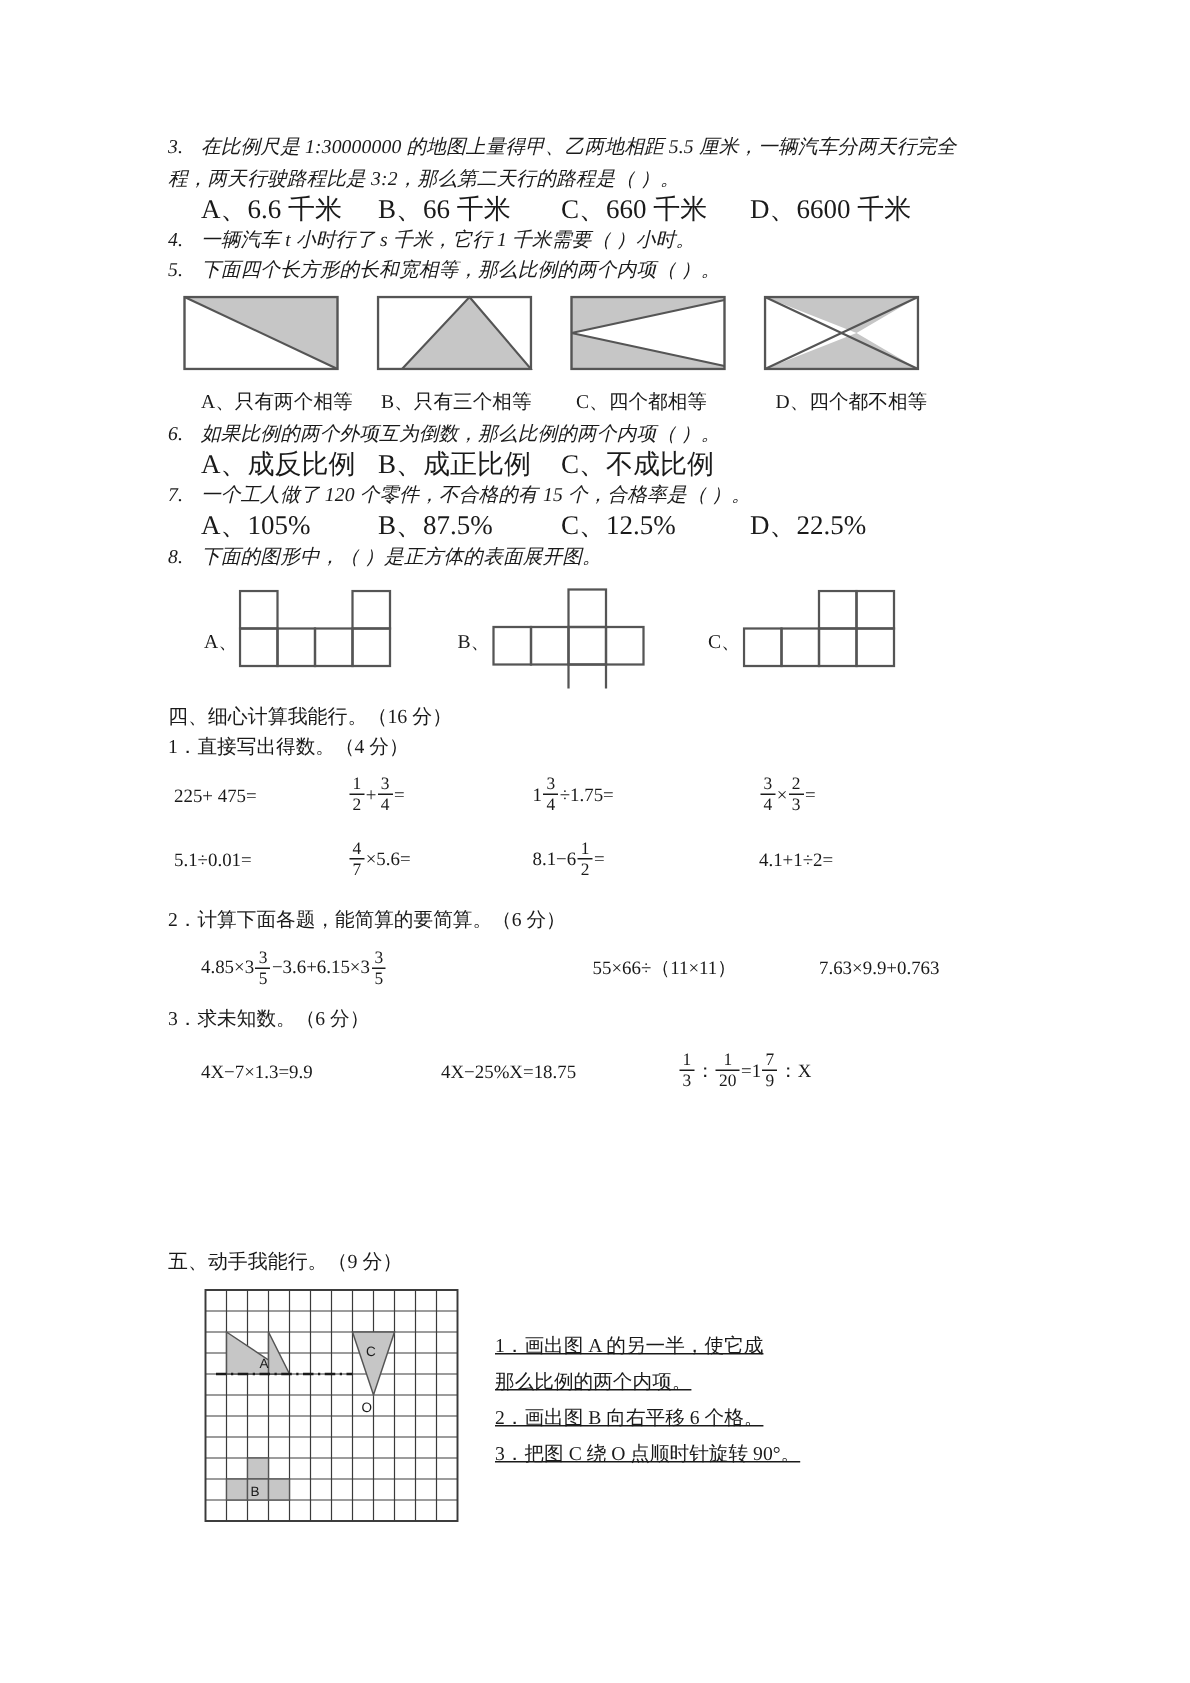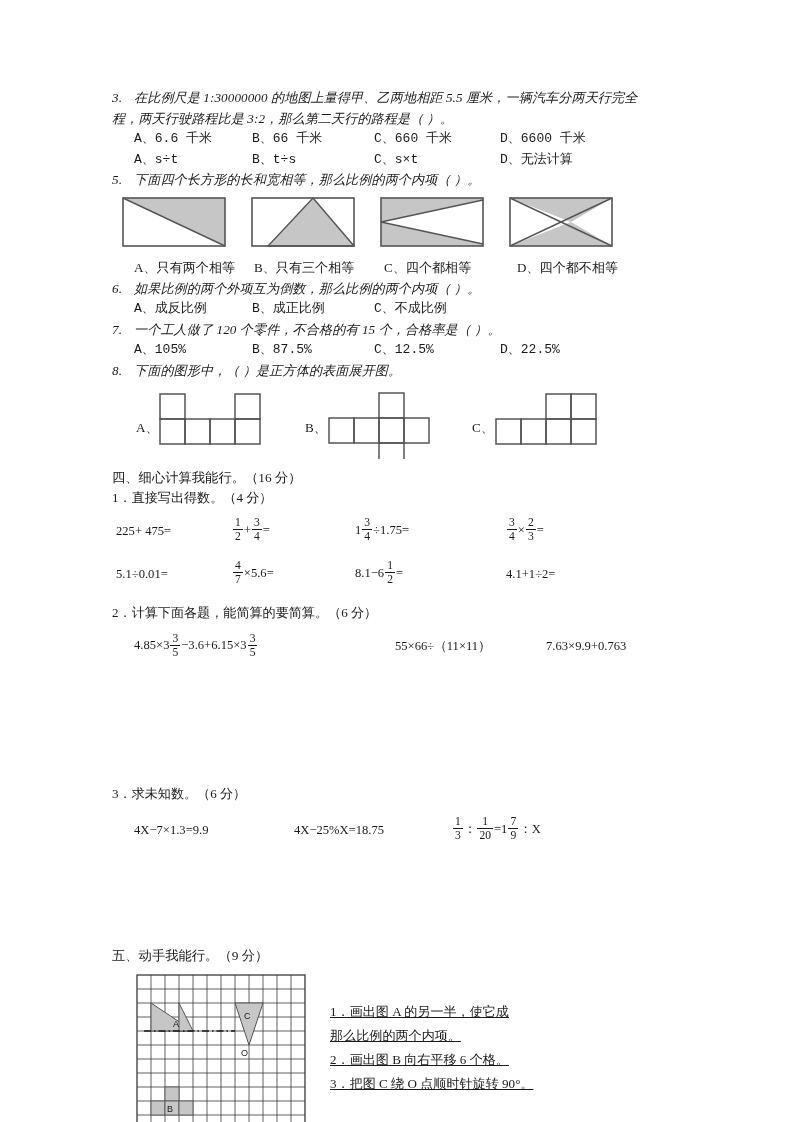--- a/index.html
+++ b/index.html
@@ -36,25 +36,24 @@
     white-space: nowrap;
     font-style: italic;
   }
   .qwrap {
     font-size: 13.1px;
     line-height: 20.5px;
     letter-spacing: 0.1px;
   }
   .indent-num { display: inline-block; width: 22px; }
   .opts {
-    font-size: 13px;
+    font-size: 18px;
     line-height: 20.5px;
     padding-left: 22px;
     white-space: nowrap;
-    font-family: Liberation Mono, monospace;
   }
   .opt { display: inline-block; }
 
   .sec-head {
     font-size: 13.3px;
     line-height: 21px;
     font-weight: normal;
     margin-top: 6px;
   }
   .sub-head {
@@ -170,22 +169,22 @@
     <div class="qwrap">
       <div class="qline">
         <span class="indent-num">3.</span><span>在比例尺是 1:30000000 的地图上量得甲、乙两地相距 5.5 厘米，一辆汽车分两天行完全</span>
       </div>
       <div class="qline">程，两天行驶路程比是 3:2，那么第二天行的路程是（     ）。</div>
     </div>
     <div class="opts">
       <span class="opt" style="width:118px">A、6.6 千米</span><span class="opt" style="width:122px">B、66 千米</span><span class="opt" style="width:126px">C、660 千米</span><span class="opt">D、6600 千米</span>
     </div>
 
-    <div class="opts">
-      <span class="opt" style="width:118px">A、s÷t</span><span class="opt" style="width:122px">B、t÷s</span><span class="opt" style="width:126px">C、s×t</span><span class="opt">D、无法计算</span>
+    <div class="qline">
+      <span class="indent-num">4.</span><span>一辆汽车 t 小时行了 s 千米，它行 1 千米需要（     ）小时。</span>
     </div>
 
     <div class="qline">
       <span class="indent-num">5.</span><span>下面四个长方形的长和宽相等，那么比例的两个内项（     ）。</span>
     </div>
 
     <div class="fig5-row">
 
       <div class="fig5" style="left:10px">
         <svg width="104" height="50" viewBox="0 0 104 50">
@@ -358,21 +357,21 @@
         </span><span>−3.6+6.15×3</span><span class="frac">
           <span class="num">3</span>
           <span class="den">5</span>
         </span>
       </span>
 
       <span class="item" style="left:283px">55×66÷（11×11）</span>
       <span class="item" style="left:434px">7.63×9.9+0.763</span>
     </div>
 
-    <div class="sub-head" style="margin-top:115px">3．求未知数。（6 分）</div>
+    <div class="sub-head" style="">3．求未知数。（6 分）</div>
 
     <div class="calc-row" style="height:50px">
       <span class="item" style="left:22px">4X−7×1.3=9.9</span>
       <span class="item" style="left:182px">4X−25%X=18.75</span>
       <span class="item" style="left:340px">
         <span class="frac">
           <span class="num">1</span>
           <span class="den">3</span>
         </span><span>：</span><span class="frac">
           <span class="num">1</span>

